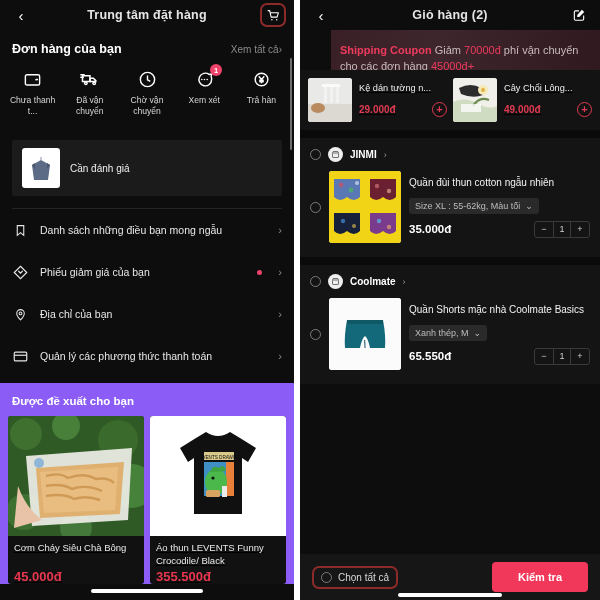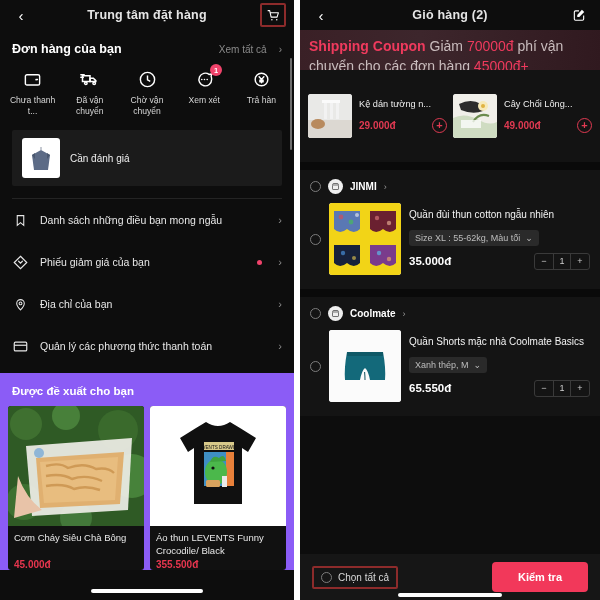--- a/index.html
+++ b/index.html
@@ -20,44 +20,44 @@
     height:30px; display:flex; align-items:center;
     padding:0 8px; background:#0d0d0d; position:relative;
   }
   .topbar .title {
     flex:1; text-align:center; color:#e5e5e5;
     font-size:12.5px; font-weight:bold; letter-spacing:.2px;
   }
   .icon-btn { width:26px; height:24px; display:flex; align-items:center; justify-content:center; }
   .chev-back { color:#fff; font-size:15px; line-height:1; font-weight:400; }
 
-  .hl-box { border:2px solid #8d2b2b; border-radius:2px; }
+  .hl-box { border:2px solid #8d2b2b; border-radius:7px; }
 
   
   .l-scroll { height:570px; overflow:hidden; position:relative; }
   .sec-head {
     display:flex; align-items:center; justify-content:space-between;
     padding:12px 12px 8px 12px;
   }
   .sec-head .t { color:#fff; font-size:12.5px; font-weight:bold; }
-  .sec-head .more { color:#8a8a8a; font-size:10px; display:flex; align-items:center; gap:12px; }
+  .sec-head .more { color:#8a8a8a; font-size:10px; display:flex; align-items:center; gap:0; }
 
   .status-row { display:flex; padding:4px 4px 10px 4px; }
   .status-cell { flex:1; display:flex; flex-direction:column; align-items:center; gap:5px; position:relative; }
   .status-ico { width:22px; height:22px; position:relative; color:#fff; display:flex; align-items:center; justify-content:center; }
   .status-lab { color:#d6d6d6; font-size:8.6px; text-align:center; line-height:1.25; max-width:52px; }
   .badge {
     position:absolute; top:-4px; right:-7px;
     min-width:12px; height:12px; padding:0 3px; border-radius:6px;
     background:#f0436b; color:#fff; font-size:7.5px;
     display:flex; align-items:center; justify-content:center; font-weight:bold;
   }
 
   .review-card {
-    margin:4px 12px 0 12px; background:#1b1b1b; border-radius:2px;
+    margin:14px 12px 0 12px; background:#1b1b1b; border-radius:2px;
     height:56px; display:flex; align-items:center; padding:0 10px; gap:10px;
   }
   .review-thumb {
     width:38px; height:40px; border-radius:3px; background:#fff;
     display:flex; align-items:center; justify-content:center; overflow:hidden;
   }
   .review-lab { color:#efefef; font-size:10px; }
 
   .hrule { height:1px; background:#242424; margin:12px 12px 0 12px; }
 
@@ -65,41 +65,41 @@
     display:flex; align-items:center; gap:12px;
     padding:13px 12px 13px 12px; position:relative;
   }
   .menu-ico { width:16px; height:16px; color:#e6e6e6; display:flex; align-items:center; justify-content:center; }
   .menu-lab { flex:1; color:#e8e8e8; font-size:10.5px; }
   .menu-dot { width:5px; height:5px; border-radius:50%; background:#f0436b; margin-right:4px; }
   .menu-chev { color:#8c8c8c; font-size:11px; }
 
   .rec-wrap { background:#8b5cf6; padding:12px 0 0 0; margin-top:6px; }
   .rec-title { color:#fff; font-size:11.5px; font-weight:bold; padding:0 12px 9px 12px; }
-  .rec-grid { display:flex; gap:6px; padding:0 8px; }
+  .rec-grid { display:flex; gap:6px; padding:0 8px;text-decoration:underline; }
   .rec-card { flex:1; background:#111; border-radius:3px; overflow:hidden; }
   .rec-img { height:120px; width:100%; position:relative; overflow:hidden; }
   .rec-name { color:#e9e9e9; font-size:9.5px; line-height:1.35; padding:6px 6px 2px 6px; height:32px; overflow:hidden; }
-  .rec-price { color:#e8364f; font-size:10px; font-weight:bold; padding:1px 6px 0 6px; }
+  .rec-price { color:#e8364f; font-size:13px; font-weight:bold; padding:1px 6px 0 6px; }
 
   .vscroll {
     position:absolute; right:2px; top:58px; width:2px; height:92px;
     background:#6e6e6e; border-radius:2px;
   }
 
   
   .coupon {
-    height:40px; padding:6px 9px;
+    height:40px; padding:13px 9px;
     background:linear-gradient(95deg,#3a2026 0%,#3d262c 40%,#30191f 100%);
-    font-size:14px; line-height:1.45; color:#c9bcbd;
+    font-size:11px; line-height:1.45; color:#c9bcbd;margin-left:31px;
   }
   .coupon .tag { color:#ef3a5d; font-weight:bold; }
   .coupon .amt { color:#ef3a5d; }
 
-  .promo-row { display:flex; gap:6px; padding:24px 8px; background:#131313; }
+  .promo-row { display:flex; gap:6px; padding:8px 8px; background:#131313;text-decoration:underline; }
   .promo-card { flex:1; display:flex; align-items:center; gap:7px; }
   .promo-img { width:44px; height:44px; border-radius:3px; overflow:hidden; background:#eee; flex:0 0 44px; position:relative; }
   .promo-info { flex:1; min-width:0; }
   .promo-name { color:#eee; font-size:9.2px; white-space:nowrap; overflow:hidden; text-overflow:ellipsis; margin-bottom:9px; }
   .promo-bot { display:flex; align-items:center; justify-content:space-between; }
   .promo-price { color:#e03a52; font-size:10px; font-weight:bold; }
   .plus-btn {
     width:15px; height:15px; border-radius:50%; border:1.4px solid #e03a52;
     color:#e03a52; font-size:11px; line-height:12px; text-align:center; font-weight:bold;
   }

